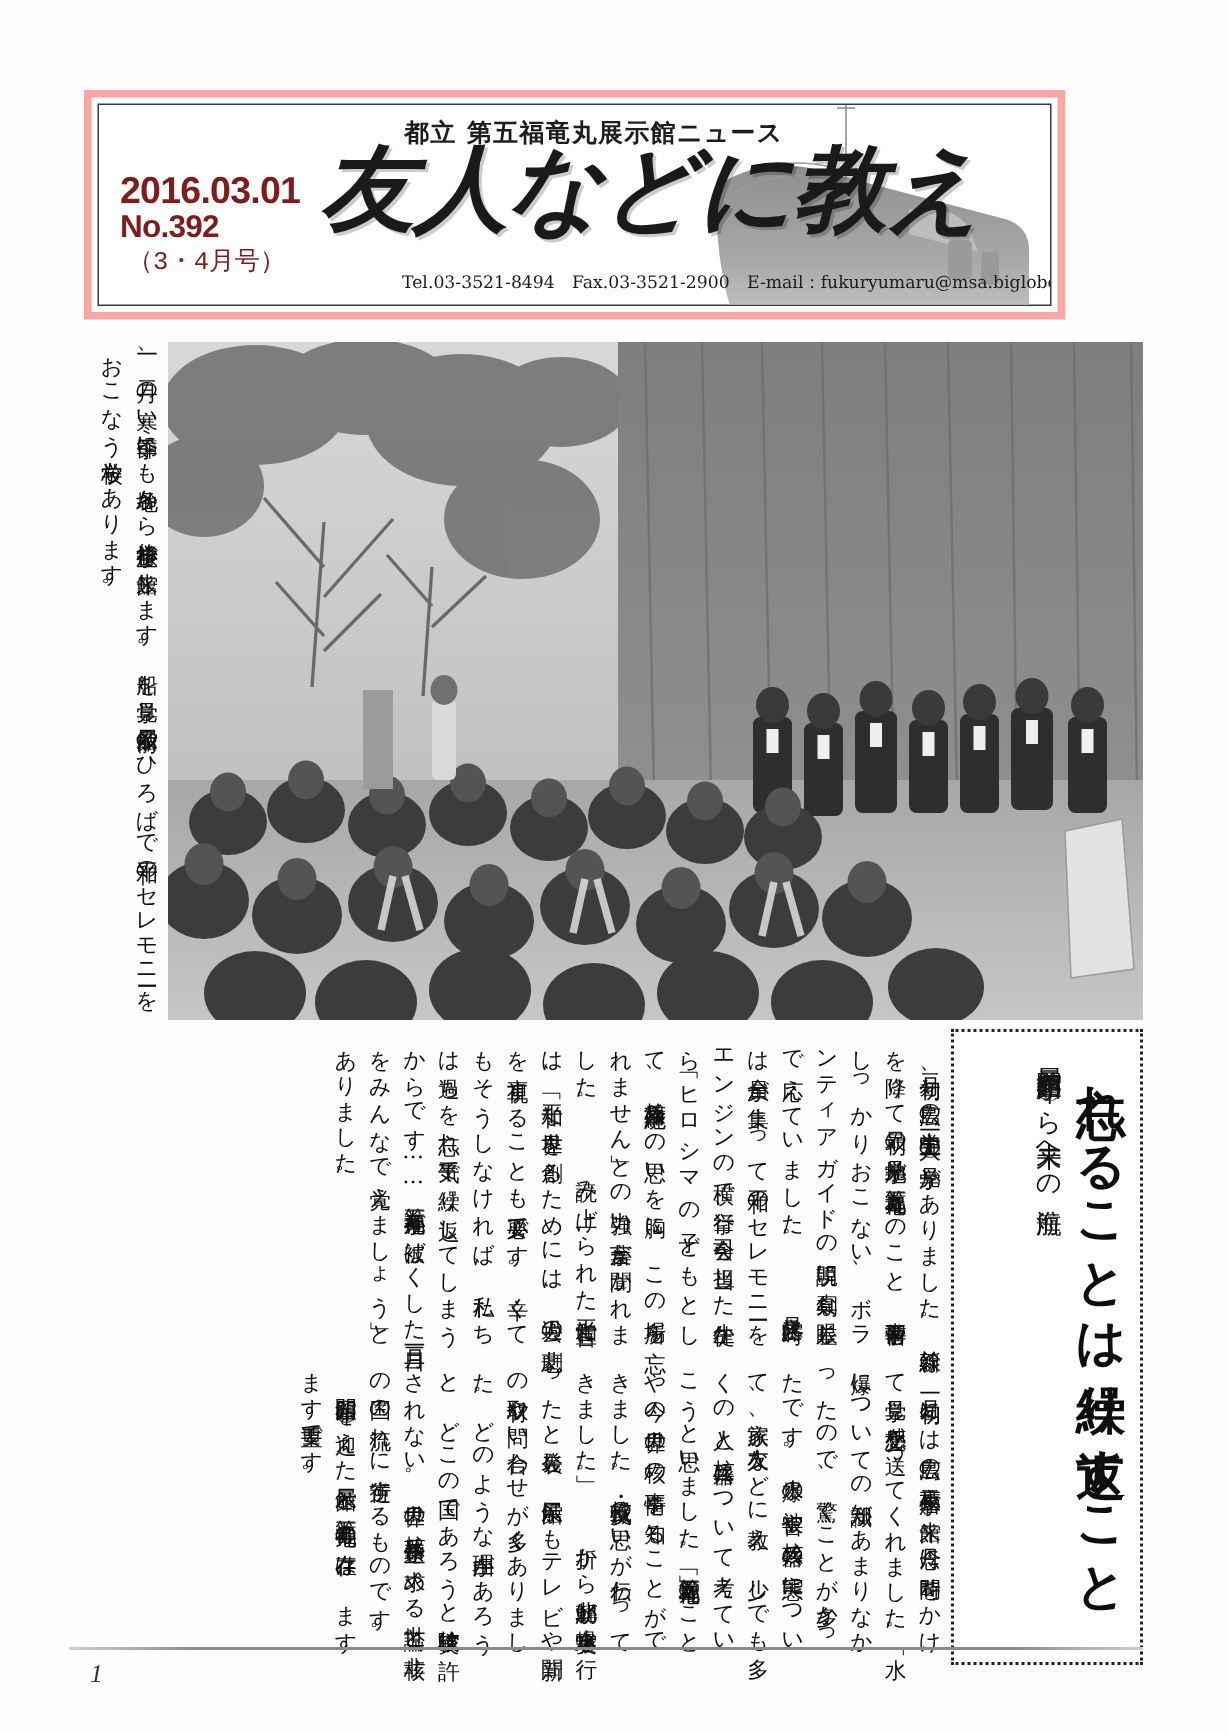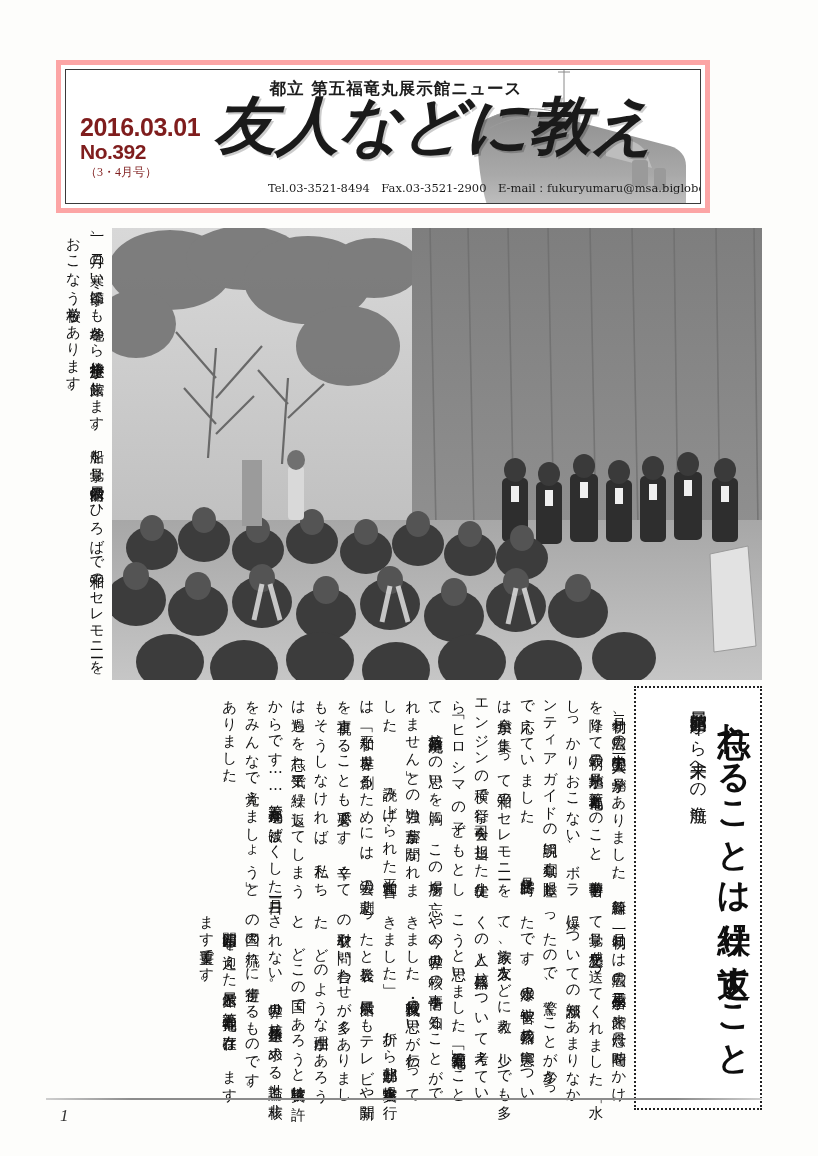--- a/index.html
+++ b/index.html
@@ -54,22 +54,22 @@
     white-space:nowrap;
   }
   .issue{
     position:absolute;left:14px;top:44px;
     font-family:"Liberation Sans","DejaVu Sans",sans-serif;
     font-weight:bold;
     color:#7f1d1d;
   }
   .issue .date{font-size:25px;line-height:1.05;letter-spacing:-.5px;}
   .issue .no{font-size:21px;line-height:1.15;letter-spacing:-.5px;}
-  .issue .sub{font-size:12px;font-weight:normal;line-height:1.4;padding-left:5px;
-    font-family:Liberation Serif, serif;}
+  .issue .sub{font-size:17px;font-weight:normal;line-height:1.4;padding-left:5px;
+    font-family:Liberation Mono, monospace;}
 
   .imprint{
     position:absolute;left:14px;right:10px;bottom:5px;
     font-size:11.5px;line-height:1.55;
     color:#1c1c1c;
     font-family:"DejaVu Serif","Liberation Serif",serif;
   }
   .imprint .l1{display:block;white-space:nowrap;}
   .imprint .l2{display:block;white-space:nowrap;padding-left:188px;}
 

